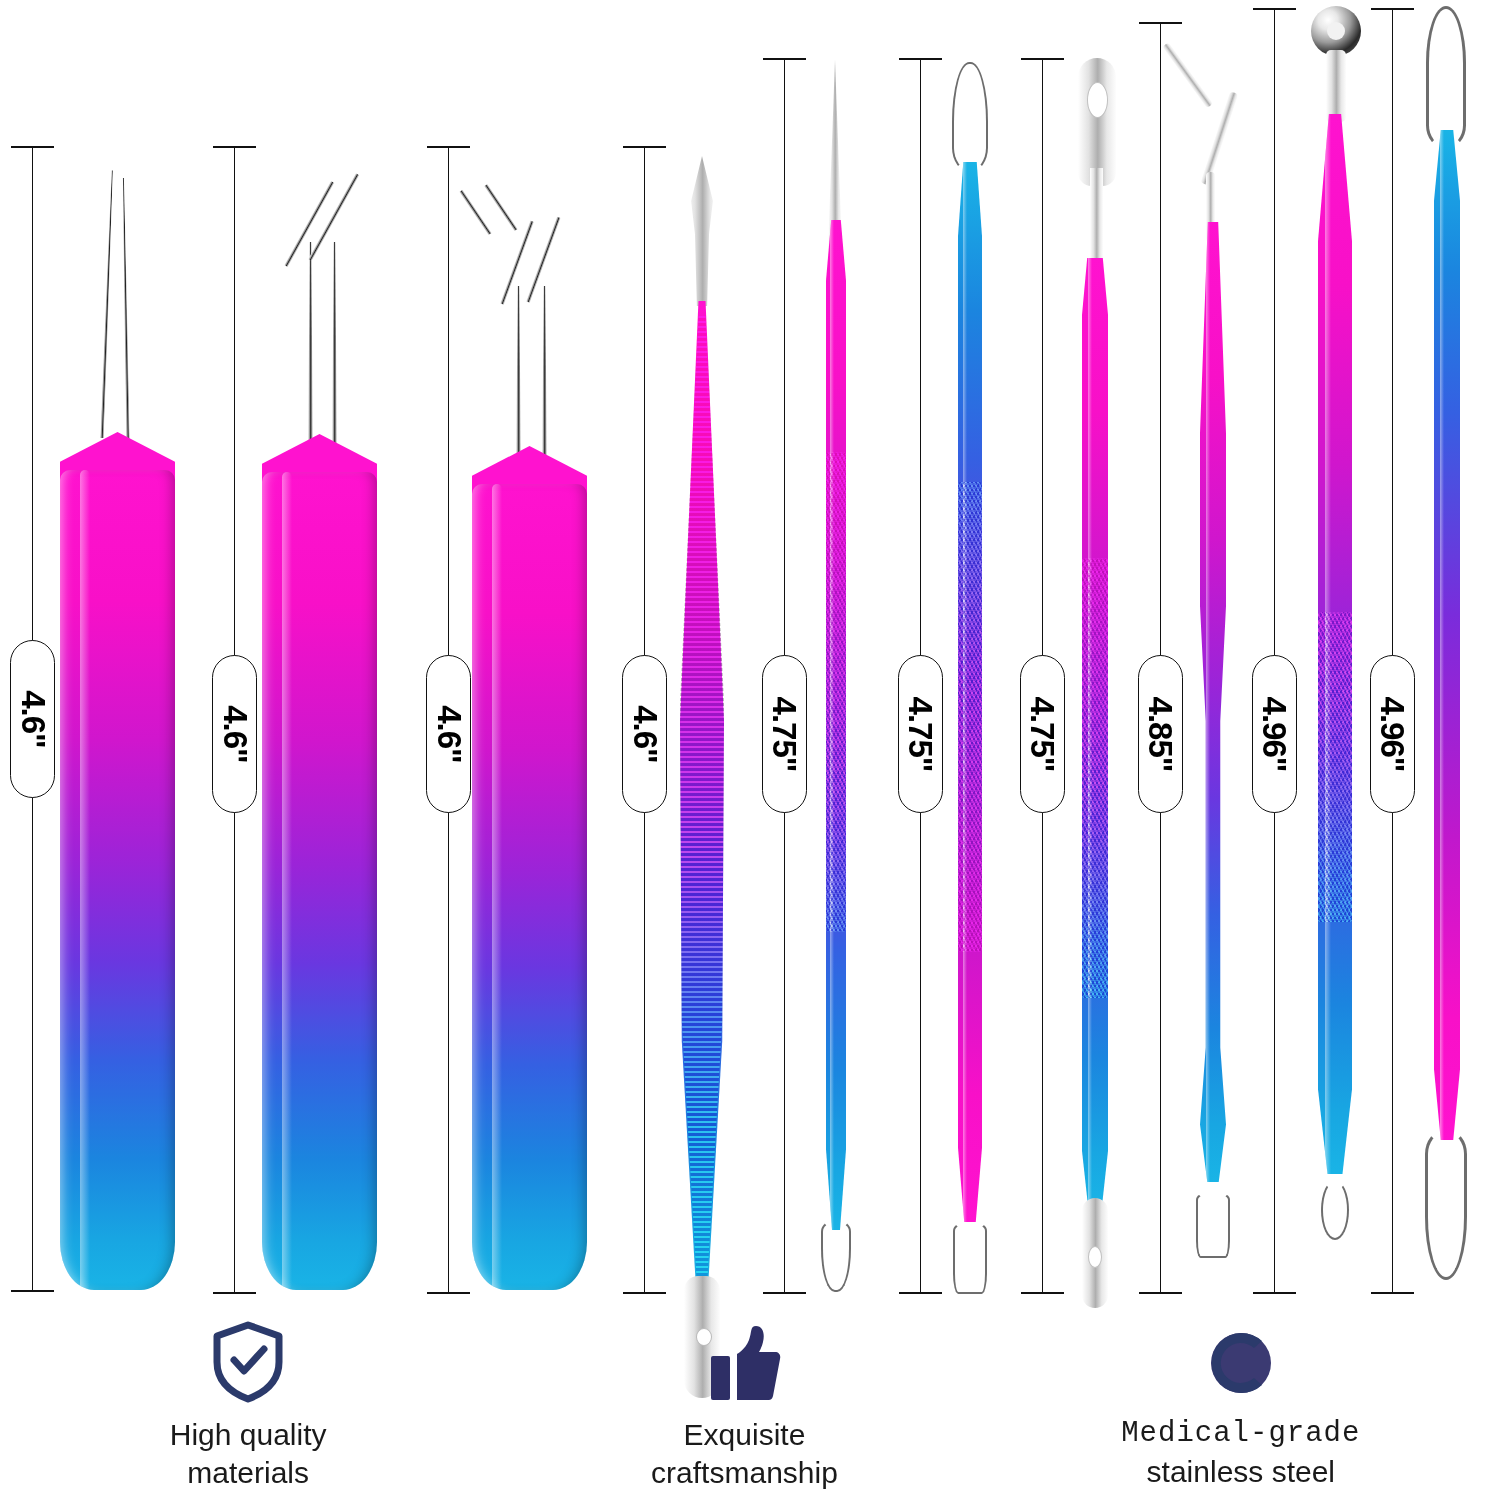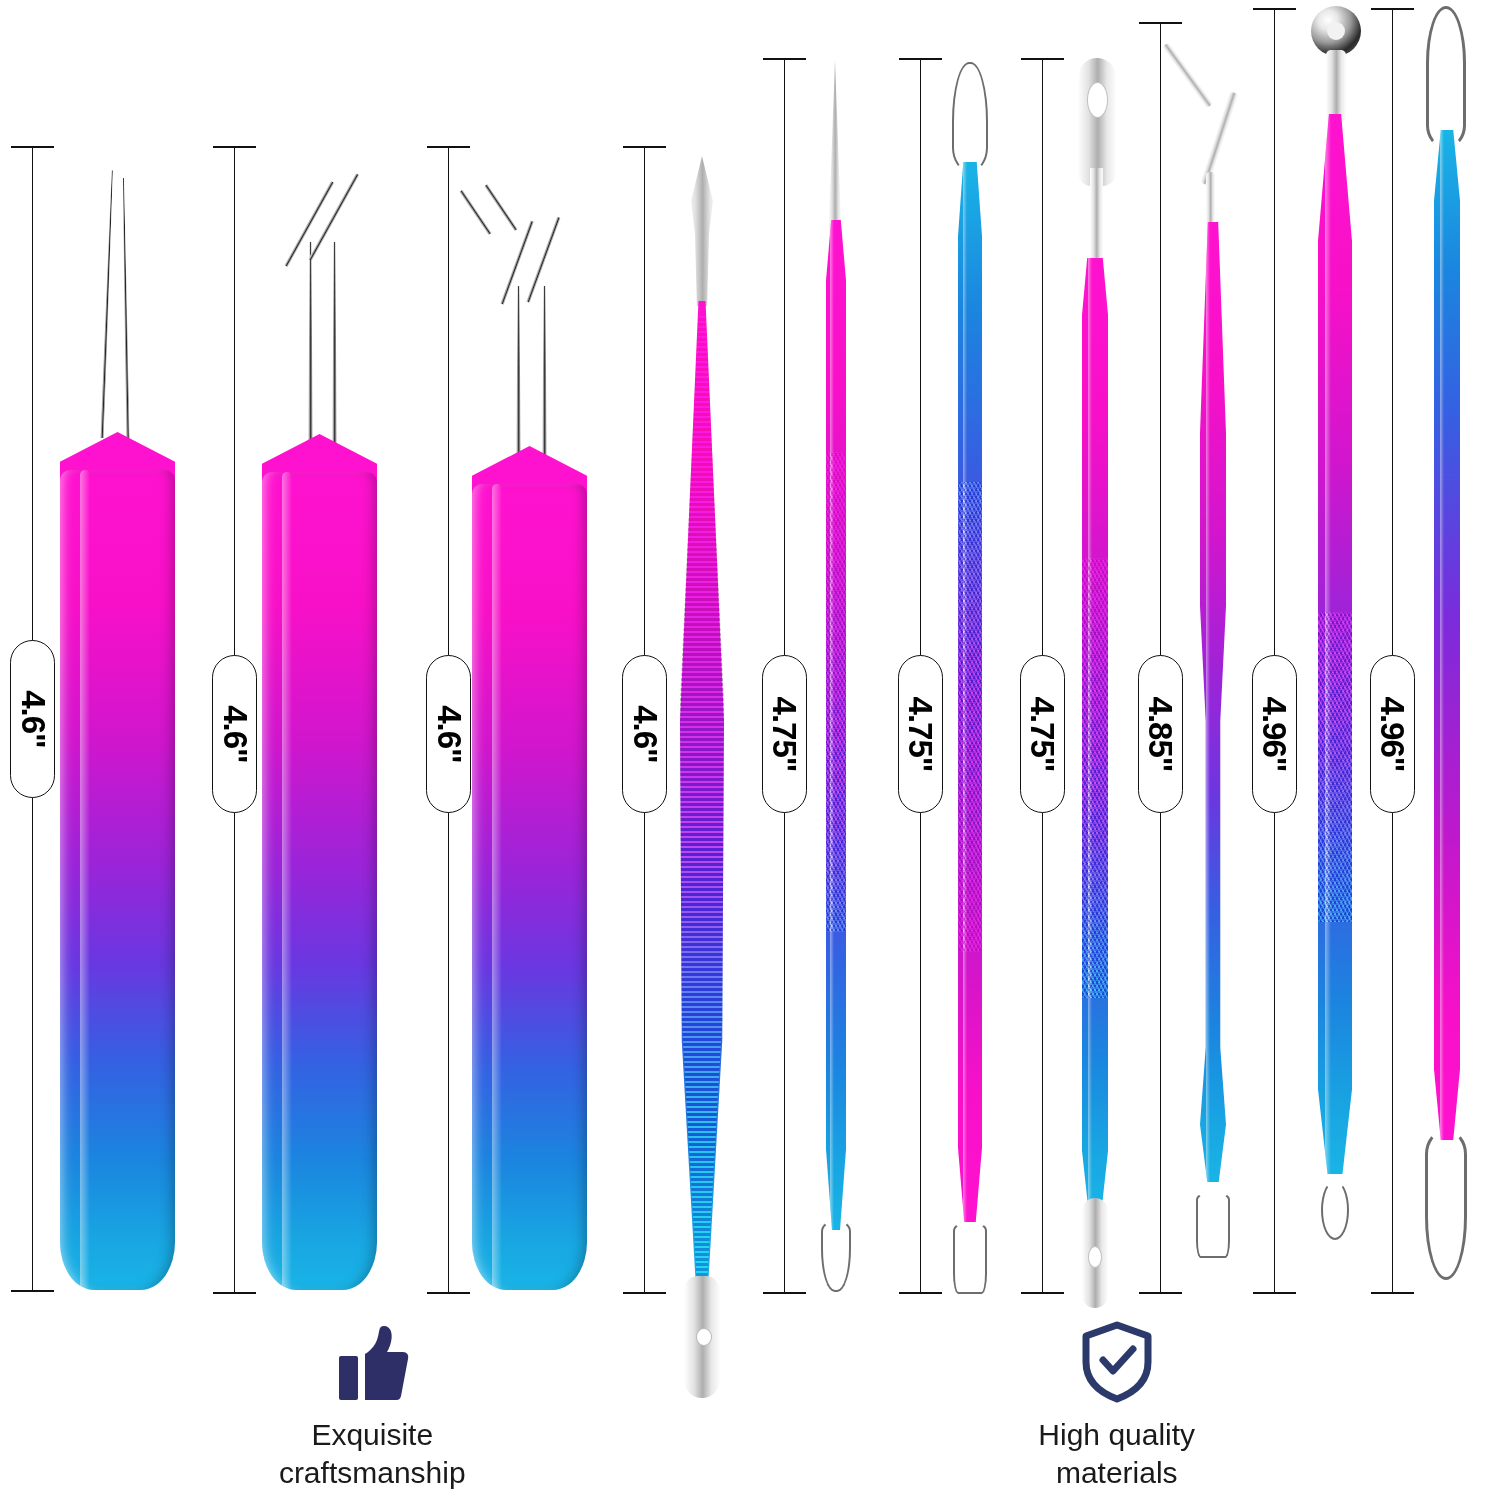--- a/index.html
+++ b/index.html
@@ -298,40 +298,52 @@
   </div>
   <div class="dim" style="left:1392px; top:8px; height:1286px;"></div>
   <div class="dim-label" style="left:1370px; top:655px;">
     <span>4.96"</span>
   </div>
 
   <div class="features">
 
     <div class="feature">
       <div class="ficon">
+        <svg width="78" height="84" viewBox="0 0 78 84" aria-hidden="true">
+          <path d="M39 5 L70 16 V42 C70 62 55 73 39 79 C23 73 8 62 8 42 V16 Z" fill="none" stroke="#2b3a6b" stroke-width="7" stroke-linejoin="round" stroke-linecap="round"></path>
+          <path d="M25 40 L35 51 L55 29" fill="none" stroke="#2b3a6b" stroke-width="7" stroke-linecap="round" stroke-linejoin="round"></path>
+        </svg>
+      </div>
+      <div class="flabel">
+        <span class="l1">High quality</span>
+        <span class="l2">materials</span>
+      </div>
+    </div>
+
+    <div class="feature">
+      <div class="ficon">
         <svg width="78" height="80" viewBox="0 0 78 80" aria-hidden="true">
           <rect x="6" y="32" width="19" height="44" rx="2" fill="#2e2f66"></rect>
           <path d="M32 76 V30 C32 30 40 26 44 16 C47 8 45 2 51 2 C58 2 60 10 58 18 C57 23 54 28 54 28 H70 C74 28 76 31 75 35 L68 72 C67 76 65 76 62 76 Z" fill="#2e2f66"></path>
         </svg>
       </div>
       <div class="flabel">
         <span class="l1">Exquisite</span>
         <span class="l2">craftsmanship</span>
       </div>
     </div>
 
     <div class="feature">
       <div class="ficon">
-        <svg width="78" height="84" viewBox="0 0 78 84" aria-hidden="true">
-          <path d="M39 5 L70 16 V42 C70 62 55 73 39 79 C23 73 8 62 8 42 V16 Z" fill="none" stroke="#2b3a6b" stroke-width="7" stroke-linejoin="round" stroke-linecap="round"></path>
-          <path d="M25 40 L35 51 L55 29" fill="none" stroke="#2b3a6b" stroke-width="7" stroke-linecap="round" stroke-linejoin="round"></path>
+        <svg width="82" height="82" viewBox="0 0 82 82" aria-hidden="true">
+          <circle cx="41" cy="41" r="30" fill="#3b3a72"></circle>
+          <path d="M62 19 A30 30 0 1 0 62 63 L54 56 A20 20 0 1 1 54 26 Z" fill="#2b3a6b"></path>
         </svg>
       </div>
-      <div class="flabel">
-        <span class="l1">High quality</span>
-        <span class="l2">materials</span>
+      <div class="flabel mono-top">
+        <span class="l1">Medical-grade</span>
+        <span class="l2">stainless steel</span>
       </div>
     </div>
 
-
   </div>
 
 </div>
 
 </body></html>

